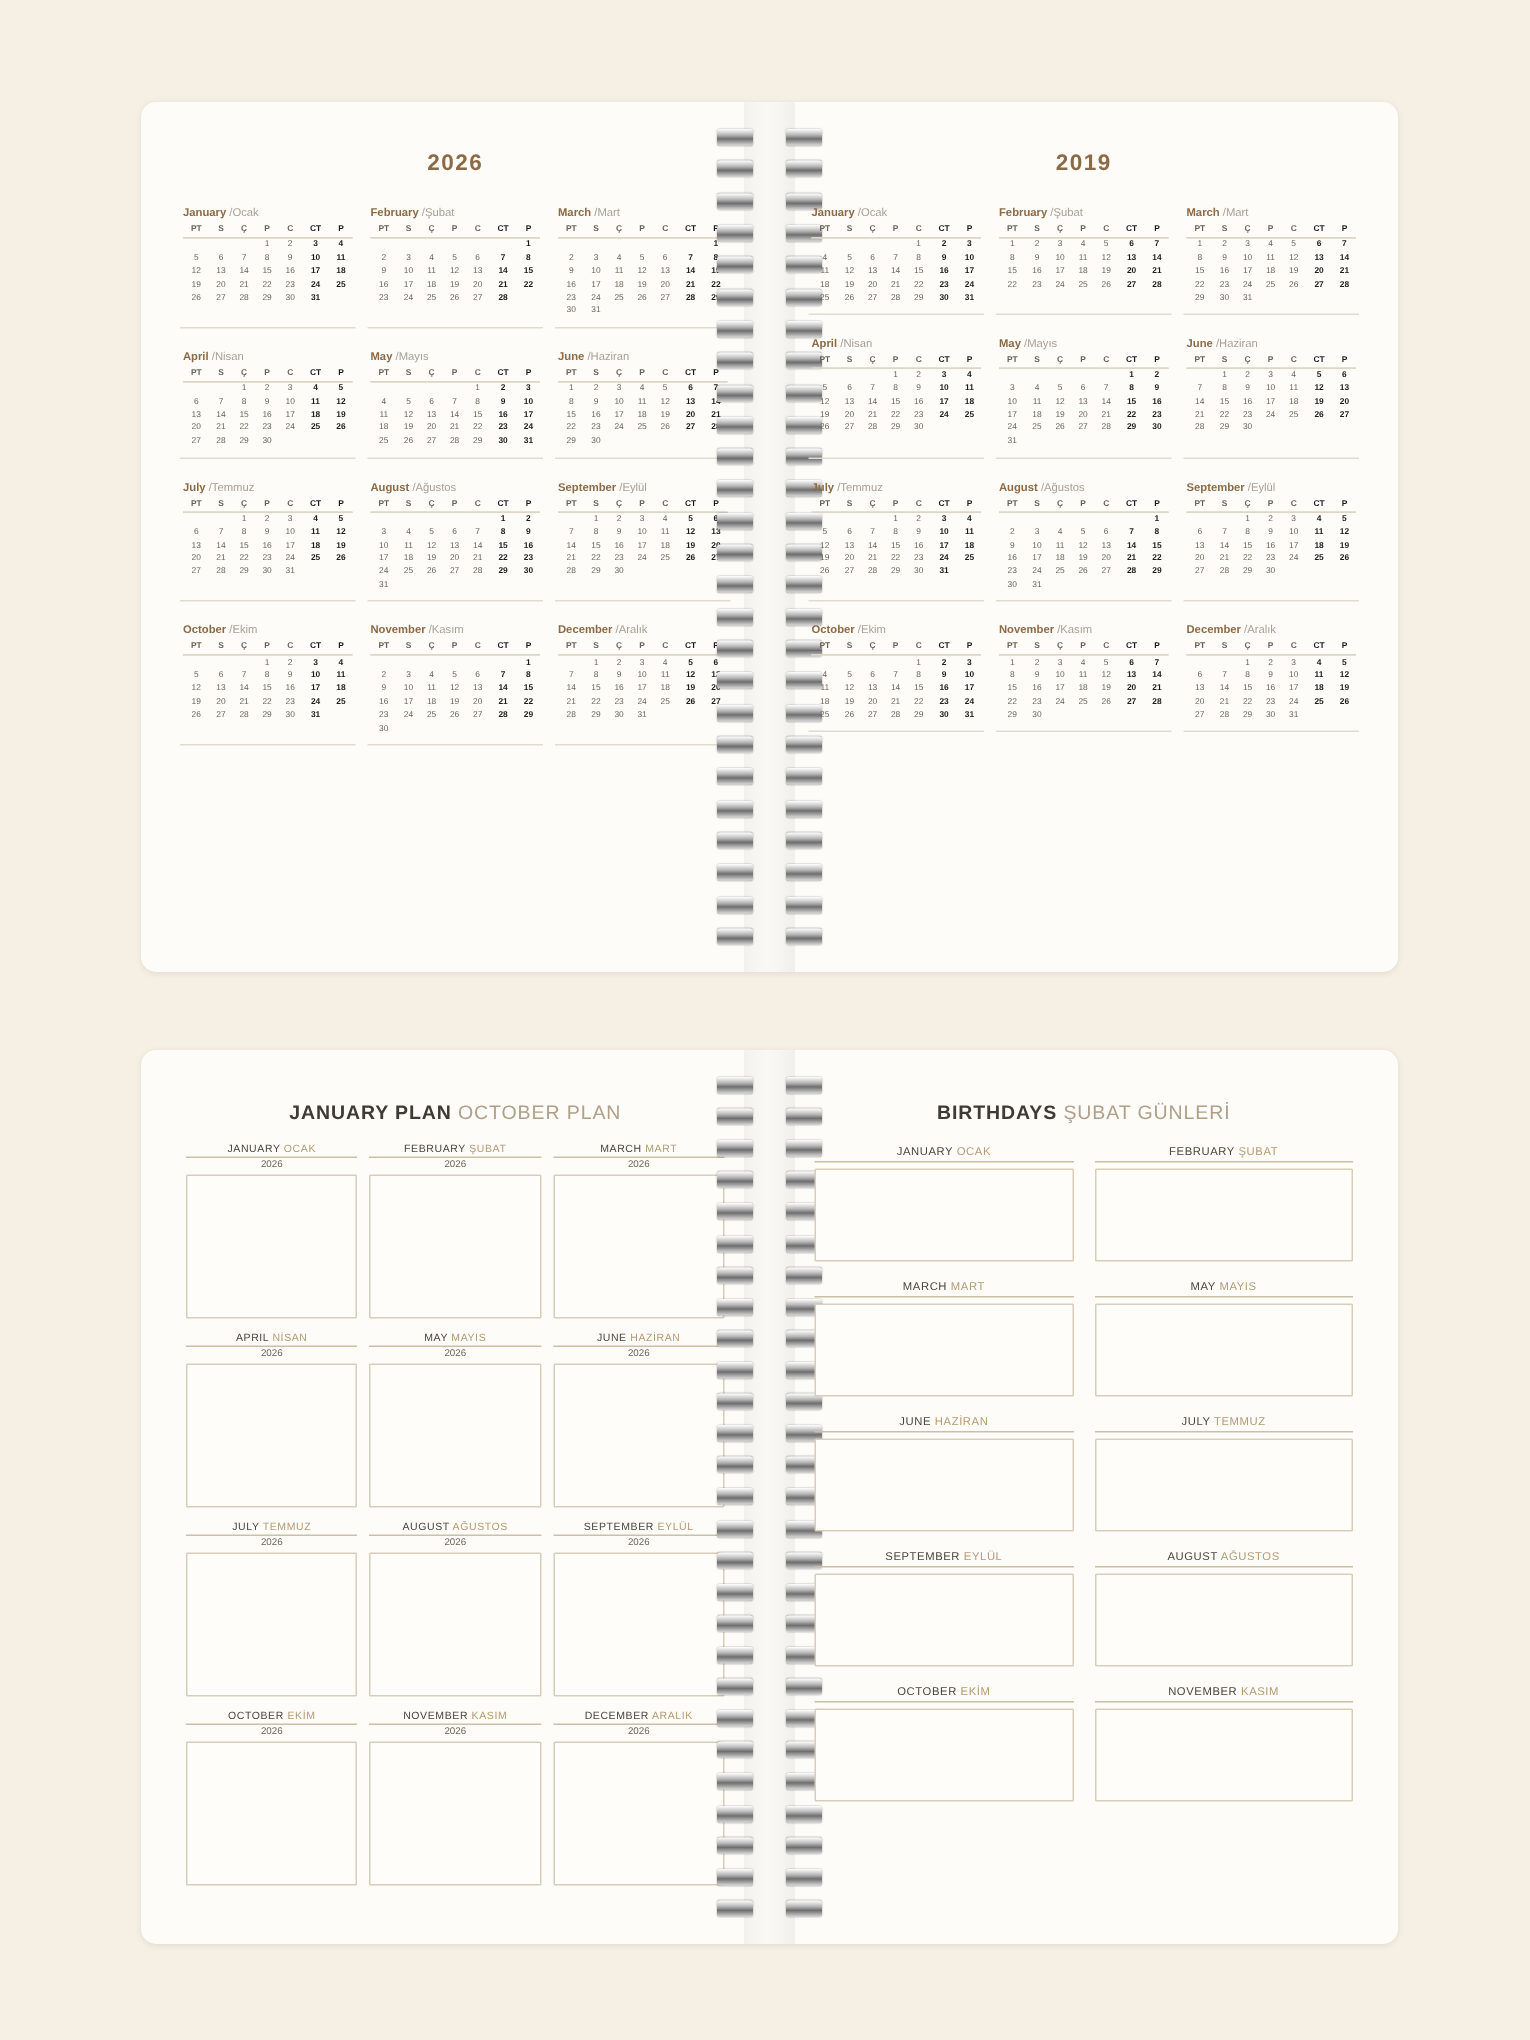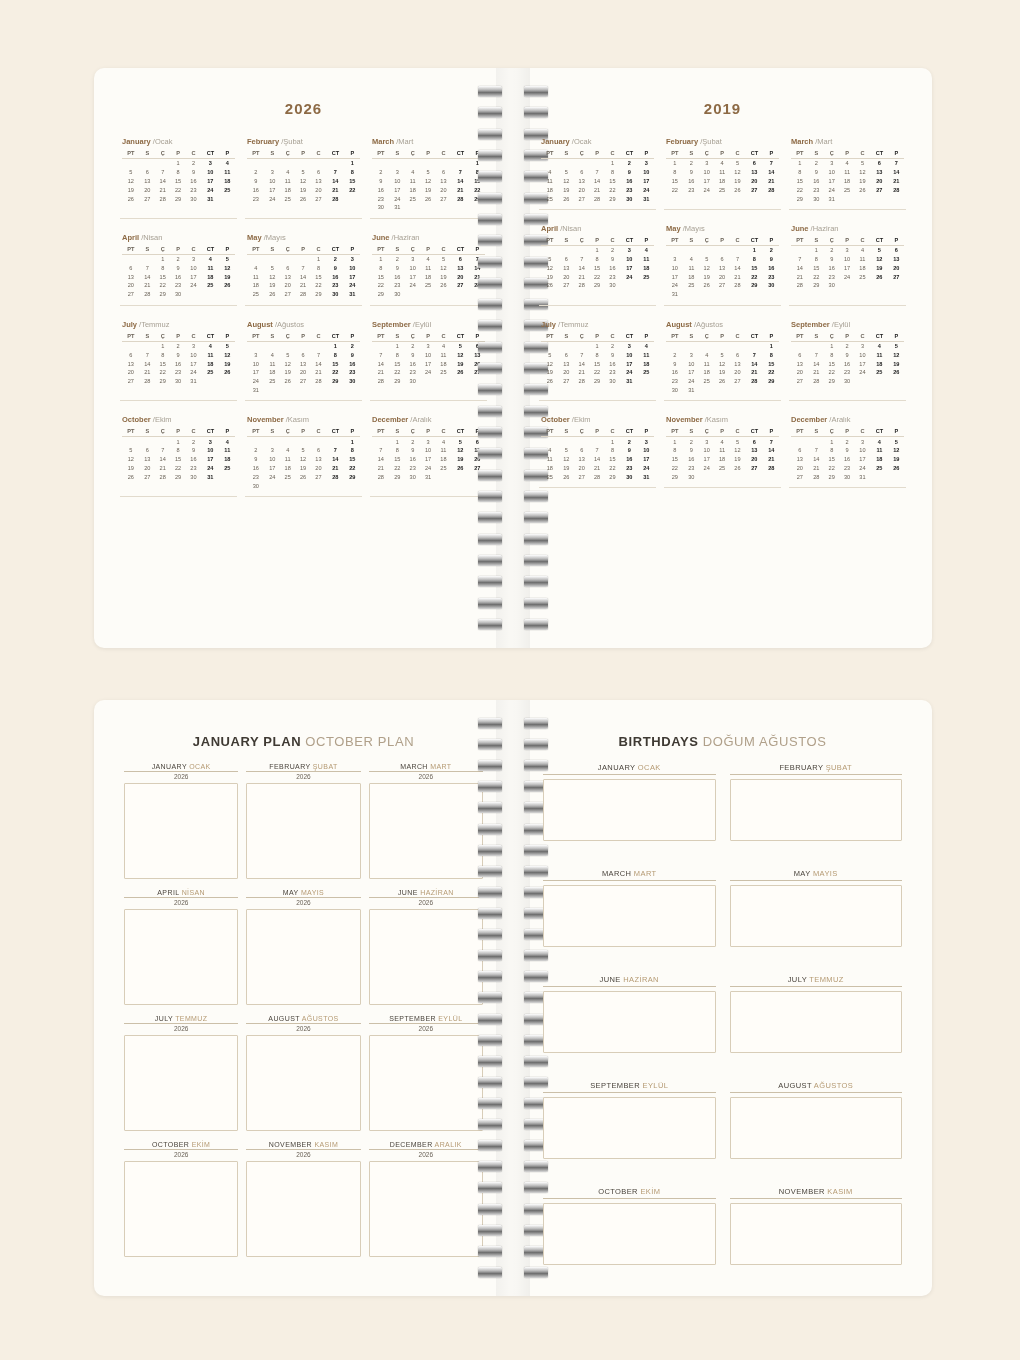--- a/index.html
+++ b/index.html
@@ -85,21 +85,21 @@
   .plan-cell{display:flex;flex-direction:column;}
   .plan-head{
     text-align:center;font-size:7px;letter-spacing:.4px;color:#4a443c;
     border-bottom:1px solid #cbbfa8;padding-bottom:1px;
   }
   .plan-head .tr{color:#b59a73;}
   .plan-year{text-align:center;font-size:6.5px;color:#6a6257;margin:1px 0 3px 0;}
   .plan-box{
     border:1px solid #d8cdb8;height:94px;border-radius:1px;background:#fffdf9;
   }
-  .bday-grid{display:grid;grid-template-columns:repeat(2,1fr);gap:28px 14px;}
+  .bday-grid{display:grid;grid-template-columns:repeat(2,1fr);gap:12px 14px;}
   .bday-cell{display:flex;flex-direction:column;}
   .bday-head{
     text-align:center;font-size:7.5px;letter-spacing:.4px;color:#4a443c;
     border-bottom:1px solid #cbbfa8;padding-bottom:2px;margin-bottom:4px;
   }
   .bday-head .tr{color:#b59a73;}
   .bday-box{border:1px solid #d8cdb8;height:60px;border-radius:1px;background:#fffdf9;}
 </style>
 </head>
 <body>
@@ -1789,21 +1789,21 @@
       <div class="ring"></div>
       <div class="ring"></div>
       <div class="ring"></div>
       <div class="ring"></div>
       <div class="ring"></div>
       <div class="ring"></div>
     </div>
   <div class="plan-page right">
     <div class="sec-title">
       <span>BIRTHDAYS</span>
-      <span class="tr">DOĞUM AĞUSTOS</span>
+      <span class="tr">ŞUBAT GÜNLERİ</span>
     </div>
     <div class="bday-grid">
         <div class="bday-cell">
           <div class="bday-head"><span>JANUARY</span><span class="tr"> OCAK</span></div>
           <div class="bday-box"></div>
         </div>
         <div class="bday-cell">
           <div class="bday-head"><span>FEBRUARY</span><span class="tr"> ŞUBAT</span></div>
           <div class="bday-box"></div>
         </div>

